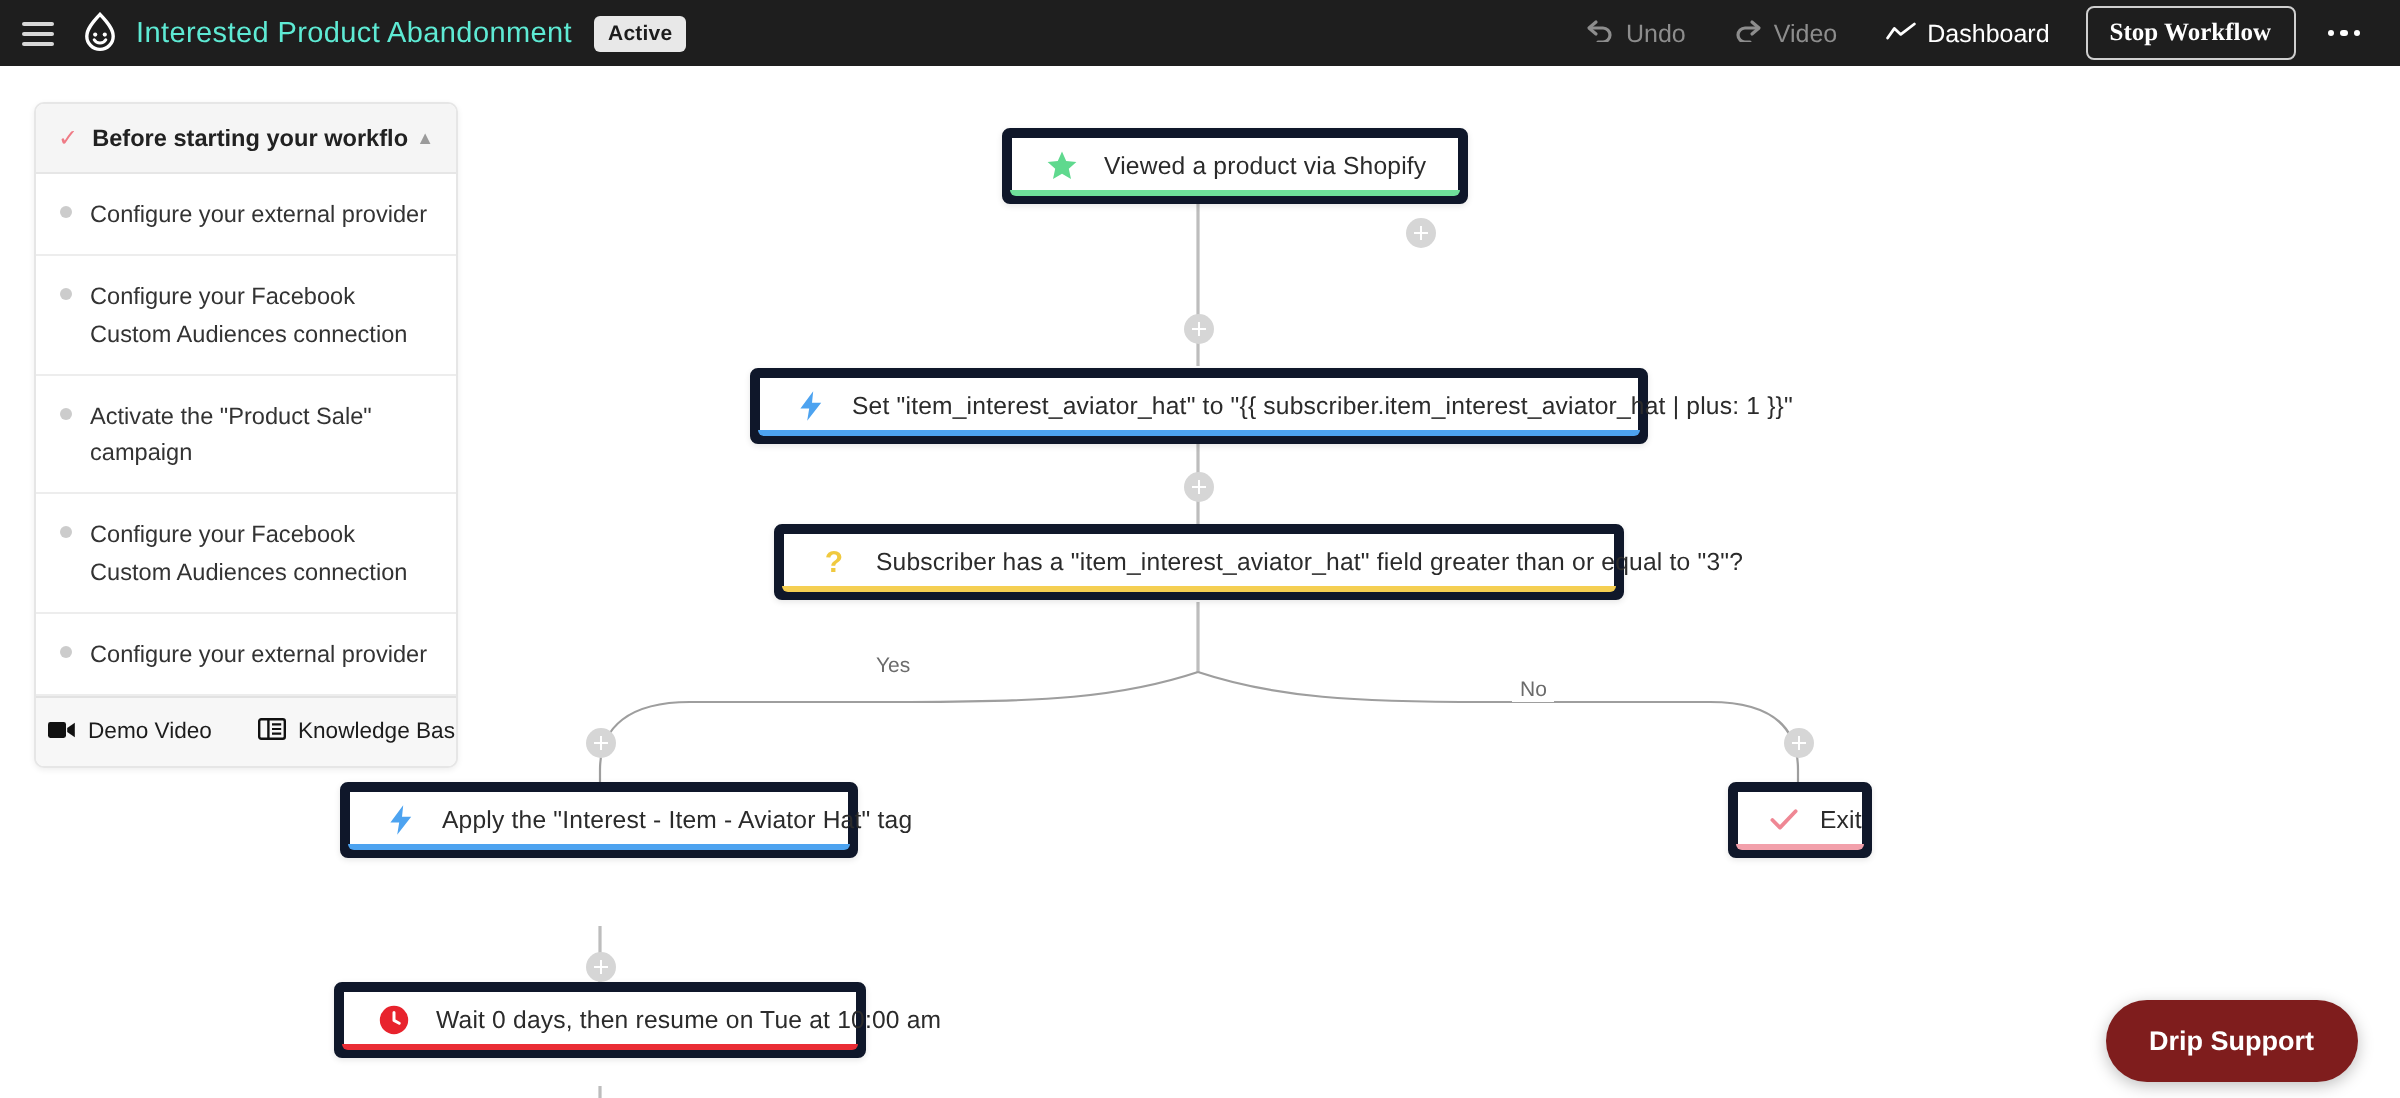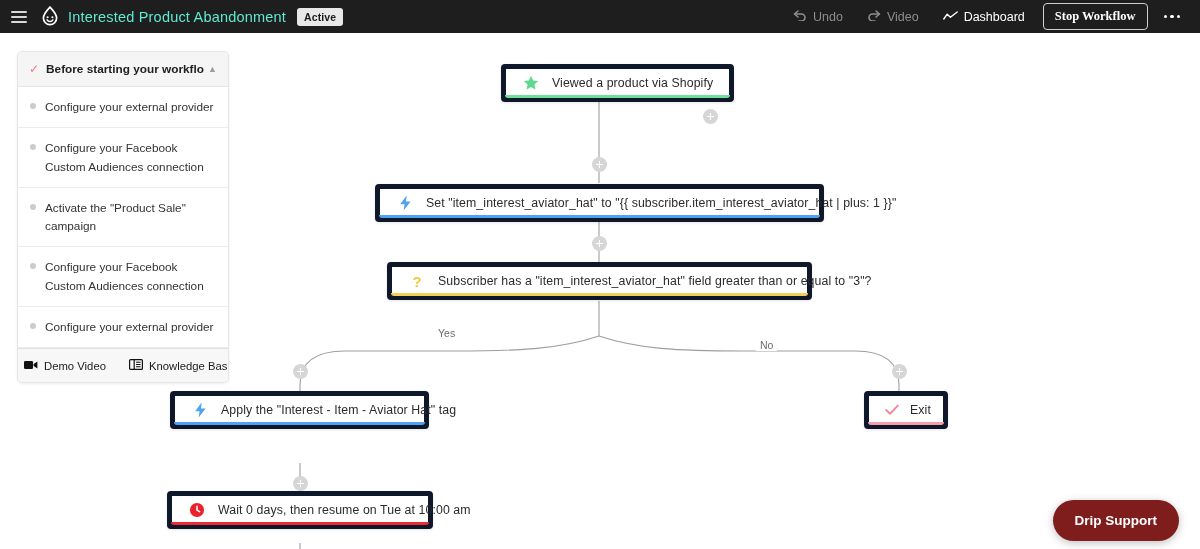--- a/index.html
+++ b/index.html
@@ -399,21 +399,21 @@
 
   <div class="node" style="--accent:#4da3f0; left:170px; top:358px; width:259px;">
     <span class="node-icon">
       <svg width="13" height="16" viewBox="0 0 13 16" aria-hidden="true">
         <path d="M7.6 0.6 L1.2 9.2 H5.6 L4.6 15.4 L11.6 6.4 H7.0 z" fill="#4da3f0"></path>
       </svg>
     </span>
     <span class="node-label">Apply the "Interest - Item - Aviator Hat" tag</span>
   </div>
 
-  <div class="node" style="--accent:#f2a0ab; left:864px; top:358px; width:84px; padding:0 14px;">
+  <div class="node" style="--accent:#f2a0ab; left:864px; top:358px; width:72px; padding:0 14px;">
     <span class="node-icon" style="margin-right:9px;">
       <svg width="14" height="12" viewBox="0 0 14 12" aria-hidden="true">
         <path d="M1.2 6 L5 9.8 L12.8 1.6" fill="none" stroke="#ef8794" stroke-width="1.9" stroke-linecap="round" stroke-linejoin="round"></path>
       </svg>
     </span>
     <span class="node-label">Exit</span>
   </div>
 
   <div class="plus" style="left:293px; top:443px;"></div>
 

